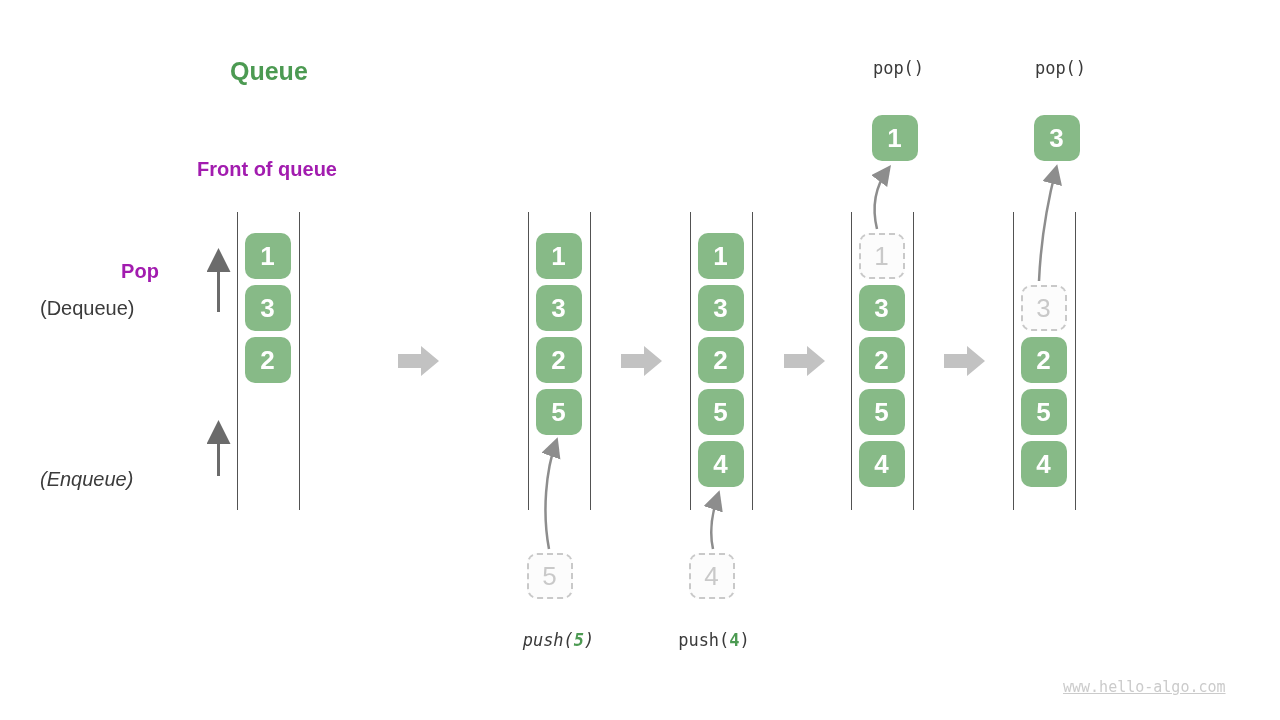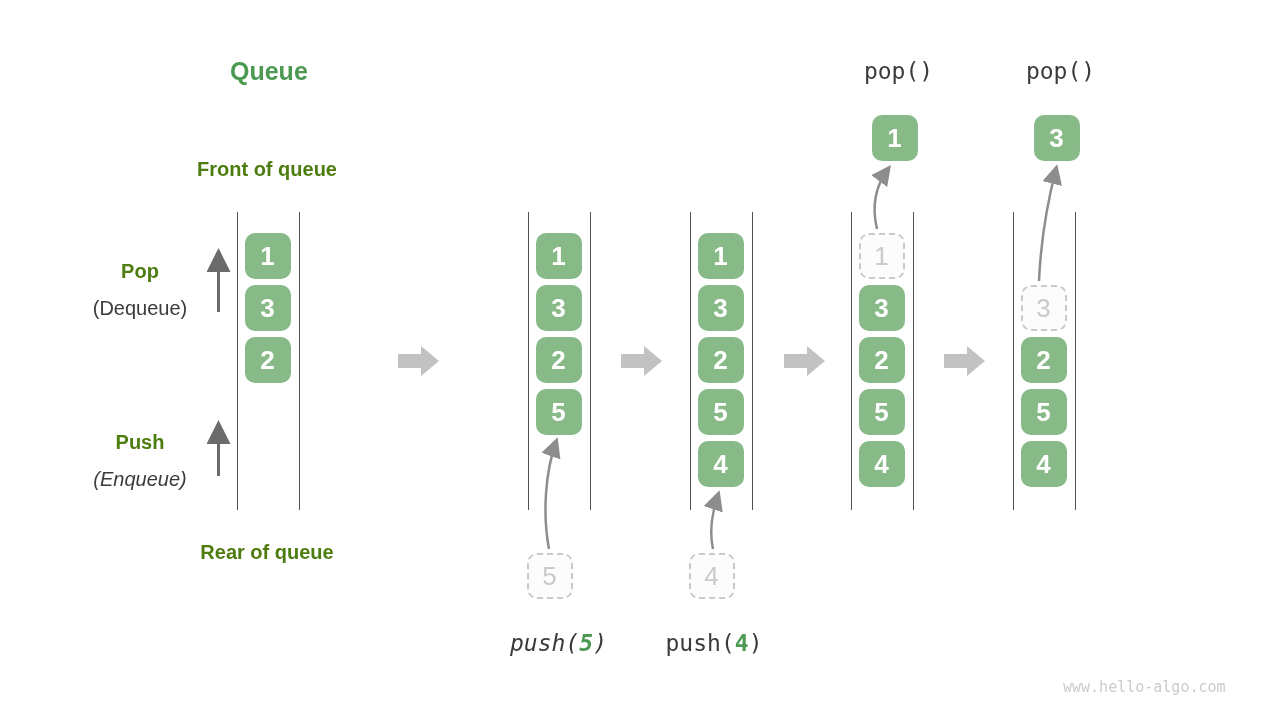--- a/index.html
+++ b/index.html
@@ -4,39 +4,39 @@
 <style>
   html,body{margin:0;padding:0;background:#ffffff;}
   #canvas{
     position:relative;width:1280px;height:720px;background:#ffffff;overflow:hidden;
     font-family:"Liberation Sans",sans-serif;
   }
   .abs{position:absolute;text-align:center;}
   .overlay{position:absolute;left:0;top:0;width:1280px;height:720px;pointer-events:none;}
 
   .title{font-size:25px;font-weight:bold;color:#4c9a52;}
-  .side-bold{font-size:20px;font-weight:bold;color:#4d7c0f;text-align:center;width:300px;}
-  .side-reg{font-size:20px;font-weight:normal;color:#3b3b3b;text-align:center;width:300px;}
+  .side-bold{font-size:20px;font-weight:bold;color:#a21caf;text-align:center;width:300px;}
+  .side-reg{font-size:20px;font-weight:normal;color:#3b3b3b;text-align:left;width:300px;}
 
   .walls{
     width:61px;height:298px;
     border-left:1.5px solid #525252;border-right:1.5px solid #525252;
     box-sizing:content-box;
   }
   .cell{
     width:46px;height:46px;border-radius:10px;background:#87BA87;
     color:#ffffff;font-size:26px;font-weight:600;
     display:flex;align-items:center;justify-content:center;
     box-sizing:border-box;
   }
   .cell.dashed{
     background:#fcfcfc;border:2px dashed #c9c9c9;color:#c9c9c9;font-weight:400;
   }
   .oplabel{
-    font-size:23px;color:#3a3a3a;text-align:center;width:200px;
+    font-size:17px;color:#3a3a3a;text-align:center;width:200px;
     font-family:"DejaVu Sans Mono","Liberation Mono",monospace;
   }
   .oplabel .arg{color:#4c9a52;font-weight:bold;}
   .watermark{
     font-family:"DejaVu Sans Mono","Liberation Mono",monospace;
     font-size:15px;color:#cbcbcb;
   }
 </style>
 </head>
 <body>
@@ -69,24 +69,22 @@
     <path d="M 1039 281 C 1041 236 1048 200 1056 169" fill="none" stroke="#8d8d8d" stroke-width="2.5" marker-end="url(#ah-gray)"></path>
   </svg>
 
   <div class="abs title" style="left:230px;top:57px;">Queue</div>
 
   <div class="abs side-bold" style="left:117px;top:158px;">Front of queue</div>
 
   <div class="abs side-bold" style="left:40px;top:260px;width:200px;">Pop</div>
   <div class="abs side-reg" style="left:40px;top:297px;width:200px;">(Dequeue)</div>
 
-  <div class="abs side-bold" style="left:40px;top:431px;width:200px;">Push</div>
   <div class="abs side-reg" style="left:40px;top:468px;width:200px;font-style:italic;">(Enqueue)</div>
 
-  <div class="abs side-bold" style="left:117px;top:541px;">Rear of queue</div>
 
   <div id="states">
       <div class="abs walls" style="left: 237px; top: 212px;"></div>
       <div class="abs cell" style="left: 244.5px; top: 233px;">1</div>
       <div class="abs cell" style="left: 244.5px; top: 285px;">3</div>
       <div class="abs cell" style="left: 244.5px; top: 337px;">2</div>
       <div class="abs walls" style="left: 528px; top: 212px;"></div>
       <div class="abs cell" style="left: 535.5px; top: 233px;">1</div>
       <div class="abs cell" style="left: 535.5px; top: 285px;">3</div>
       <div class="abs cell" style="left: 535.5px; top: 337px;">2</div>
@@ -111,14 +109,14 @@
       <div class="abs cell" style="left: 871.5px; top: 115px;">1</div>
       <div class="abs walls" style="left: 1013px; top: 212px;"></div>
       <div class="abs cell dashed" style="left: 1020.5px; top: 285px;">3</div>
       <div class="abs cell" style="left: 1020.5px; top: 337px;">2</div>
       <div class="abs cell" style="left: 1020.5px; top: 389px;">5</div>
       <div class="abs cell" style="left: 1020.5px; top: 441px;">4</div>
       <div class="abs oplabel" style="left: 960.5px; top: 58px;">pop()</div>
       <div class="abs cell" style="left: 1033.5px; top: 115px;">3</div>
     </div>
 
-  <div class="abs watermark" style="left:1063px;top:678px;">www.hello-algo.com</div>
+  <div class="abs watermark" style="left:1063px;top:678px;text-decoration:underline;">www.hello-algo.com</div>
 </div>
 
 </body></html>

